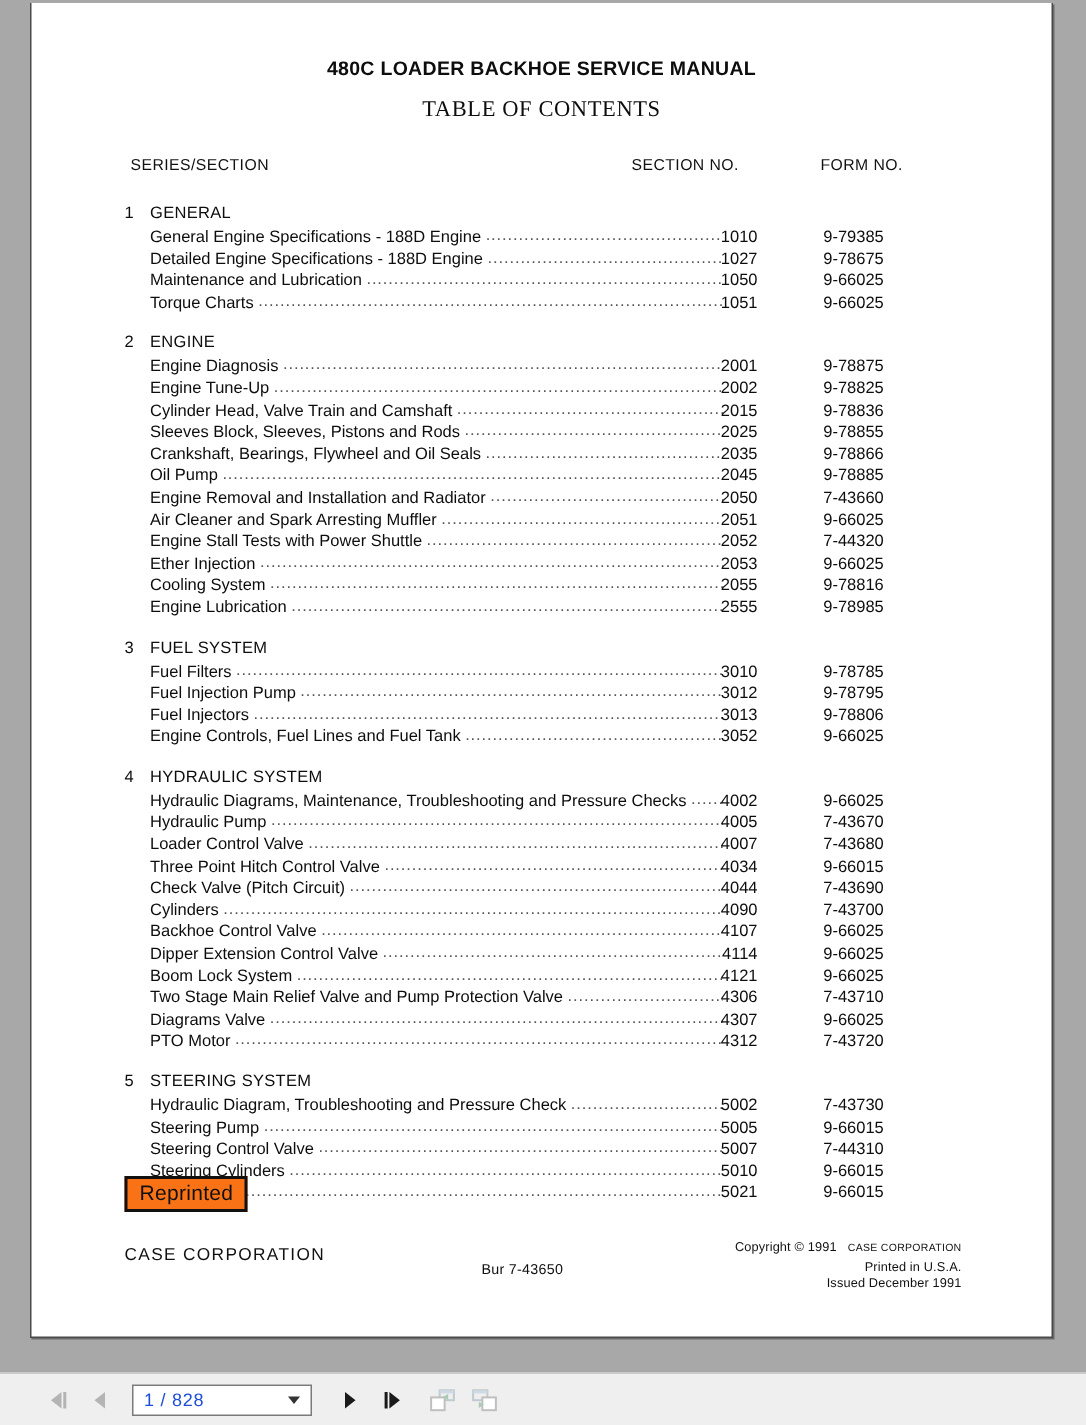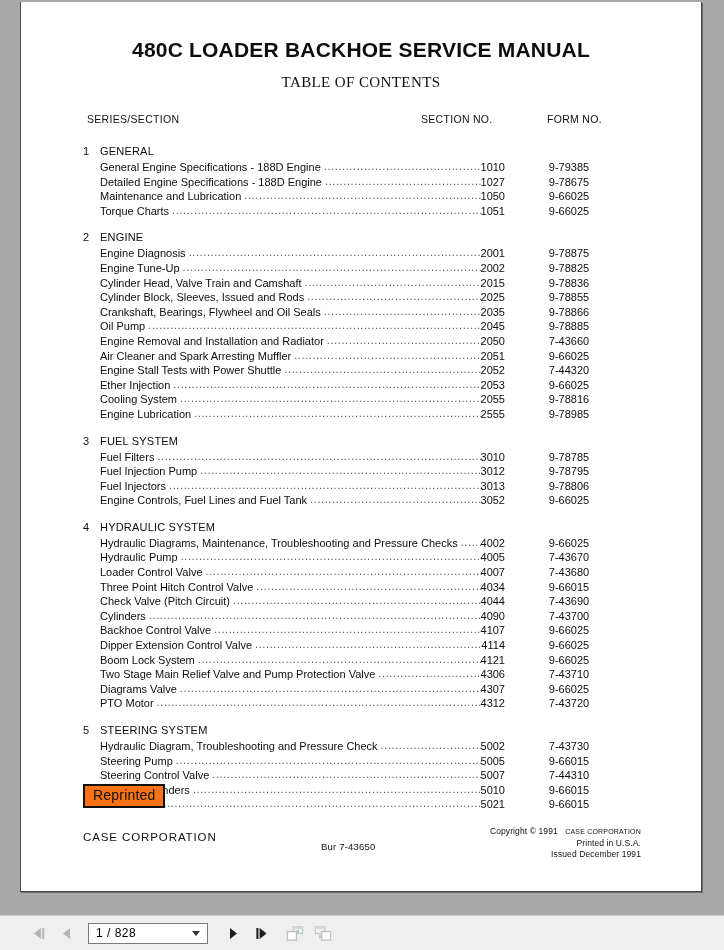--- a/index.html
+++ b/index.html
@@ -27,21 +27,21 @@
   }
   #doc {
     position: relative;
     width: 100%; height: 100%;
     color: #111;
   }
 
   
   .doc-title {
     text-align: center;
-    font-size: 21px;
+    font-size: 13px;
     font-weight: bold;
     letter-spacing: 0.2px;
     margin: 0;
     padding-top: 36px;
     color: #0d0d0d;
   }
   .doc-subtitle {
     text-align: center;
     font-size: 15px;
     font-weight: normal;
@@ -187,21 +187,21 @@
     border: 1px solid #7a7a7a;
     display: flex;
     align-items: center;
     margin-left: 2px;
     margin-right: 6px;
     position: relative;
   }
   .pagebox .pg-val {
     font-size: 12px;
     padding-left: 7px;
-    color: #000000;
+    color: #1d4ed8;
     letter-spacing: 0.5px;
     text-align: center;
   }
   .pagebox .pg-caret {
     position: absolute;
     right: 7px;
     width: 0; height: 0;
     border-left: 4px solid transparent;
     border-right: 4px solid transparent;
     border-top: 5px solid #333;
@@ -286,21 +286,21 @@
             <div class="toc-row">
               <div class="row-title-wrap">
                 <span class="row-title">Cylinder Head, Valve Train and Camshaft</span>
                 <span class="leader">.......................................................................................................................</span>
               </div>
               <span class="row-section">2015</span>
               <span class="row-form">9-78836</span>
             </div>
             <div class="toc-row">
               <div class="row-title-wrap">
-                <span class="row-title">Cylinder Block, Sleeves, Issued and Rods</span>
+                <span class="row-title">Sleeves Block, Sleeves, Pistons and Rods</span>
                 <span class="leader">.......................................................................................................................</span>
               </div>
               <span class="row-section">2025</span>
               <span class="row-form">9-78855</span>
             </div>
             <div class="toc-row">
               <div class="row-title-wrap">
                 <span class="row-title">Crankshaft, Bearings, Flywheel and Oil Seals</span>
                 <span class="leader">.......................................................................................................................</span>
               </div>

